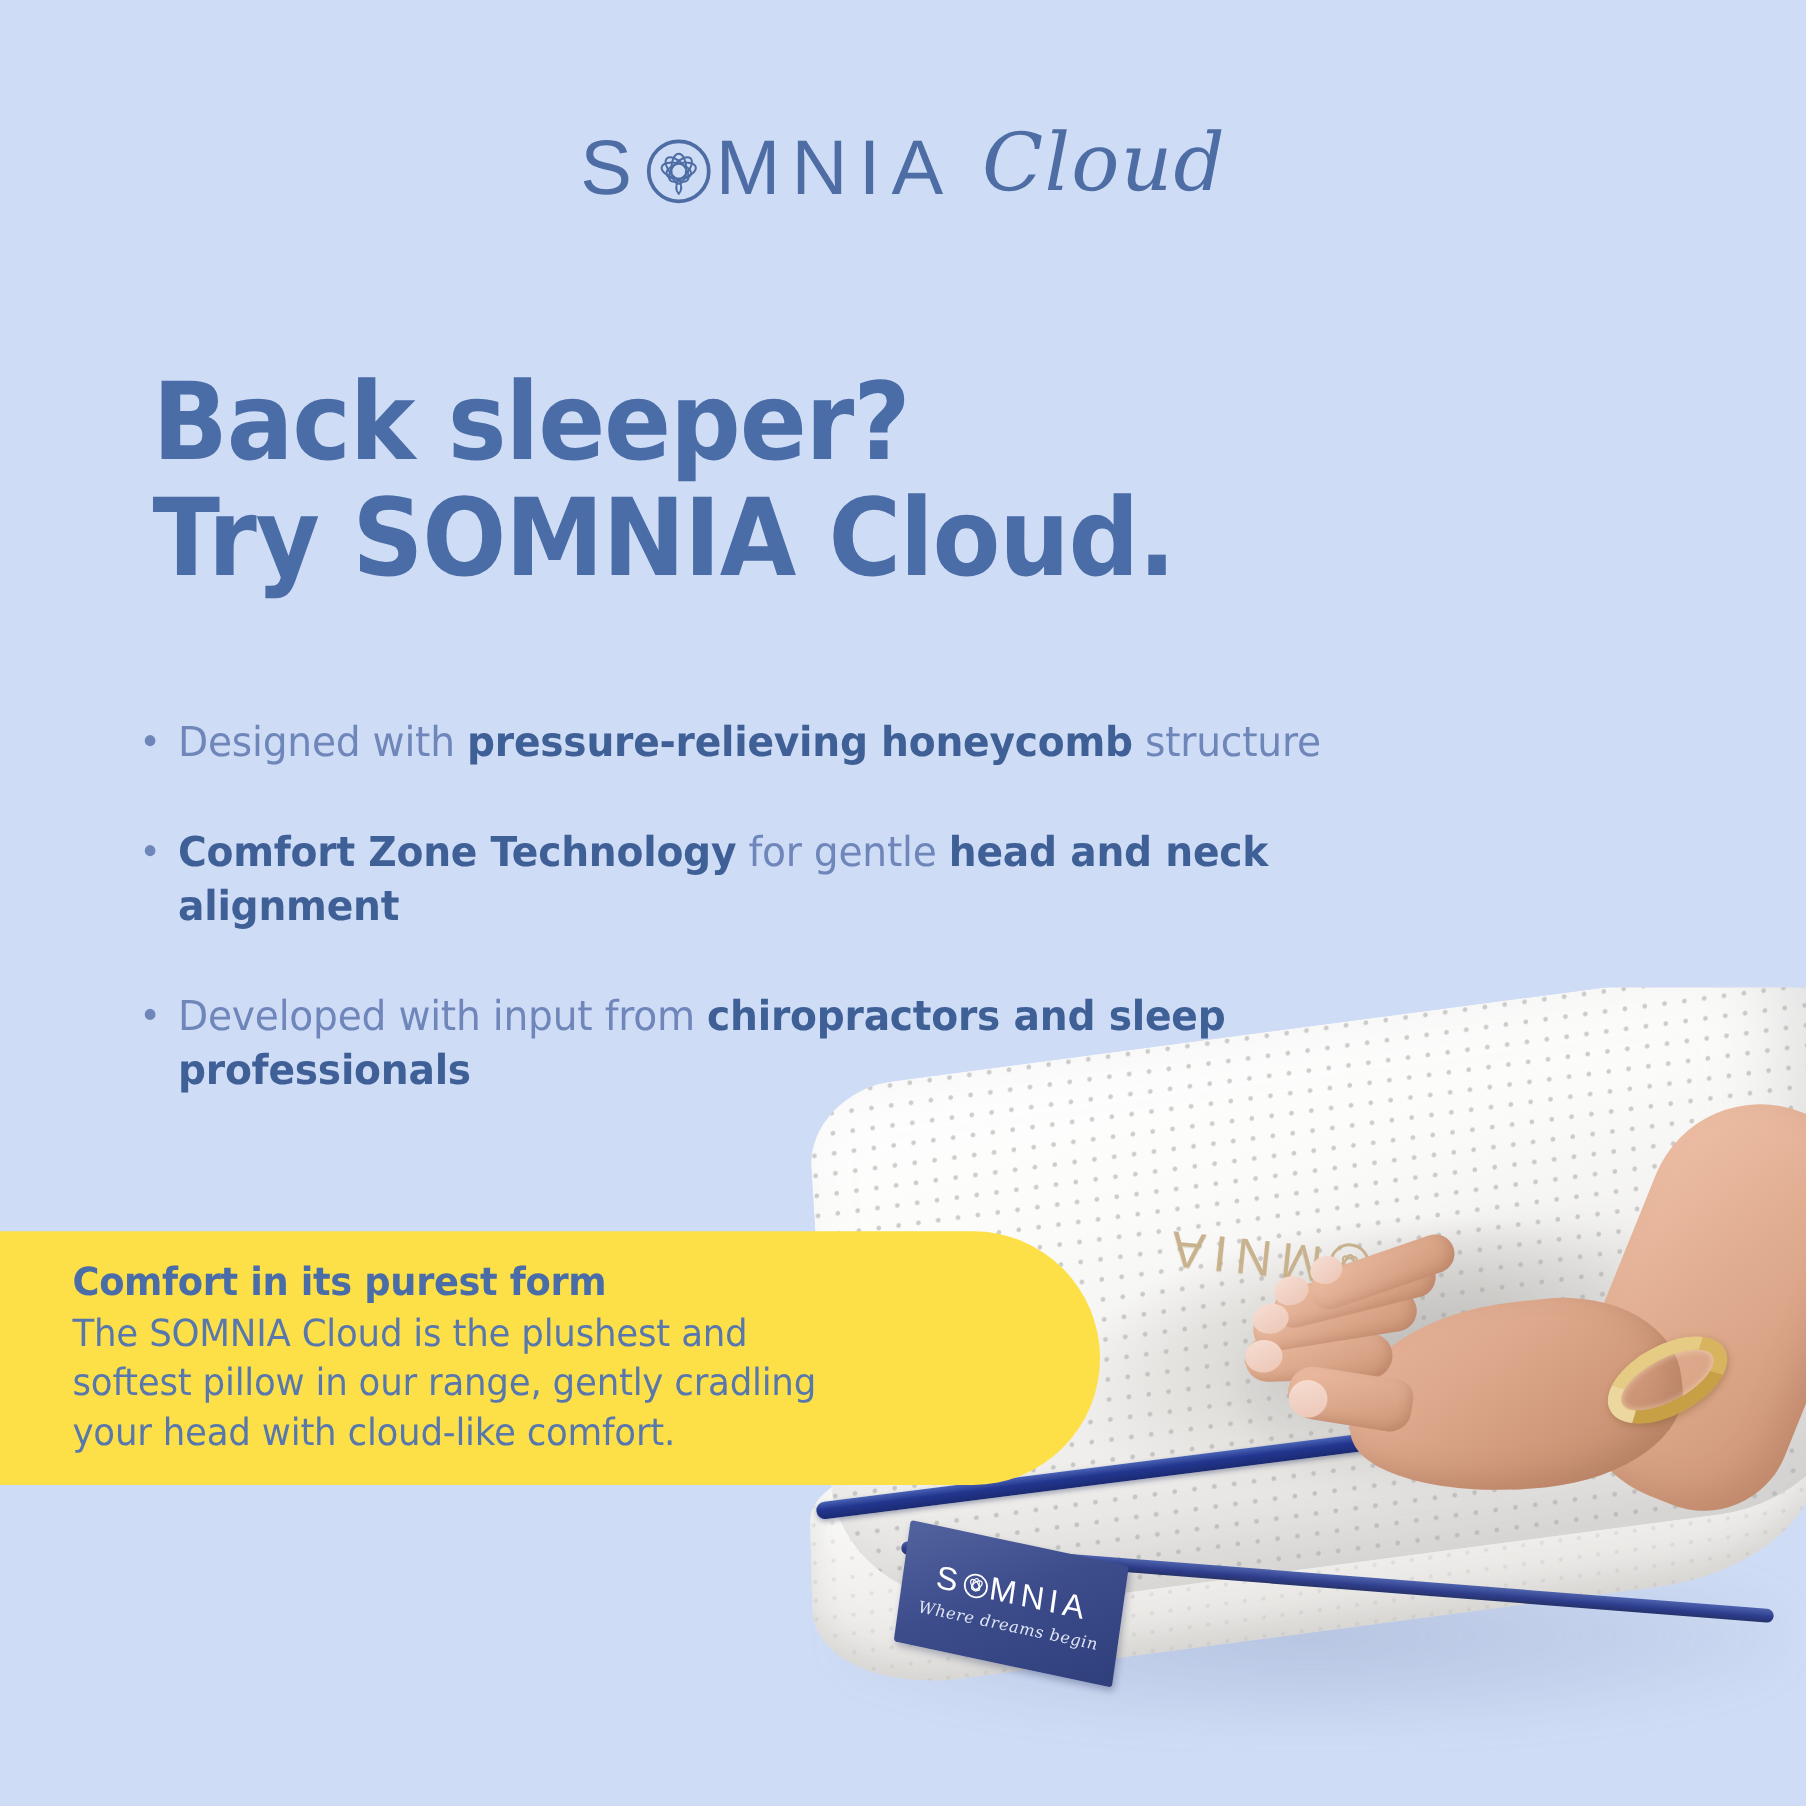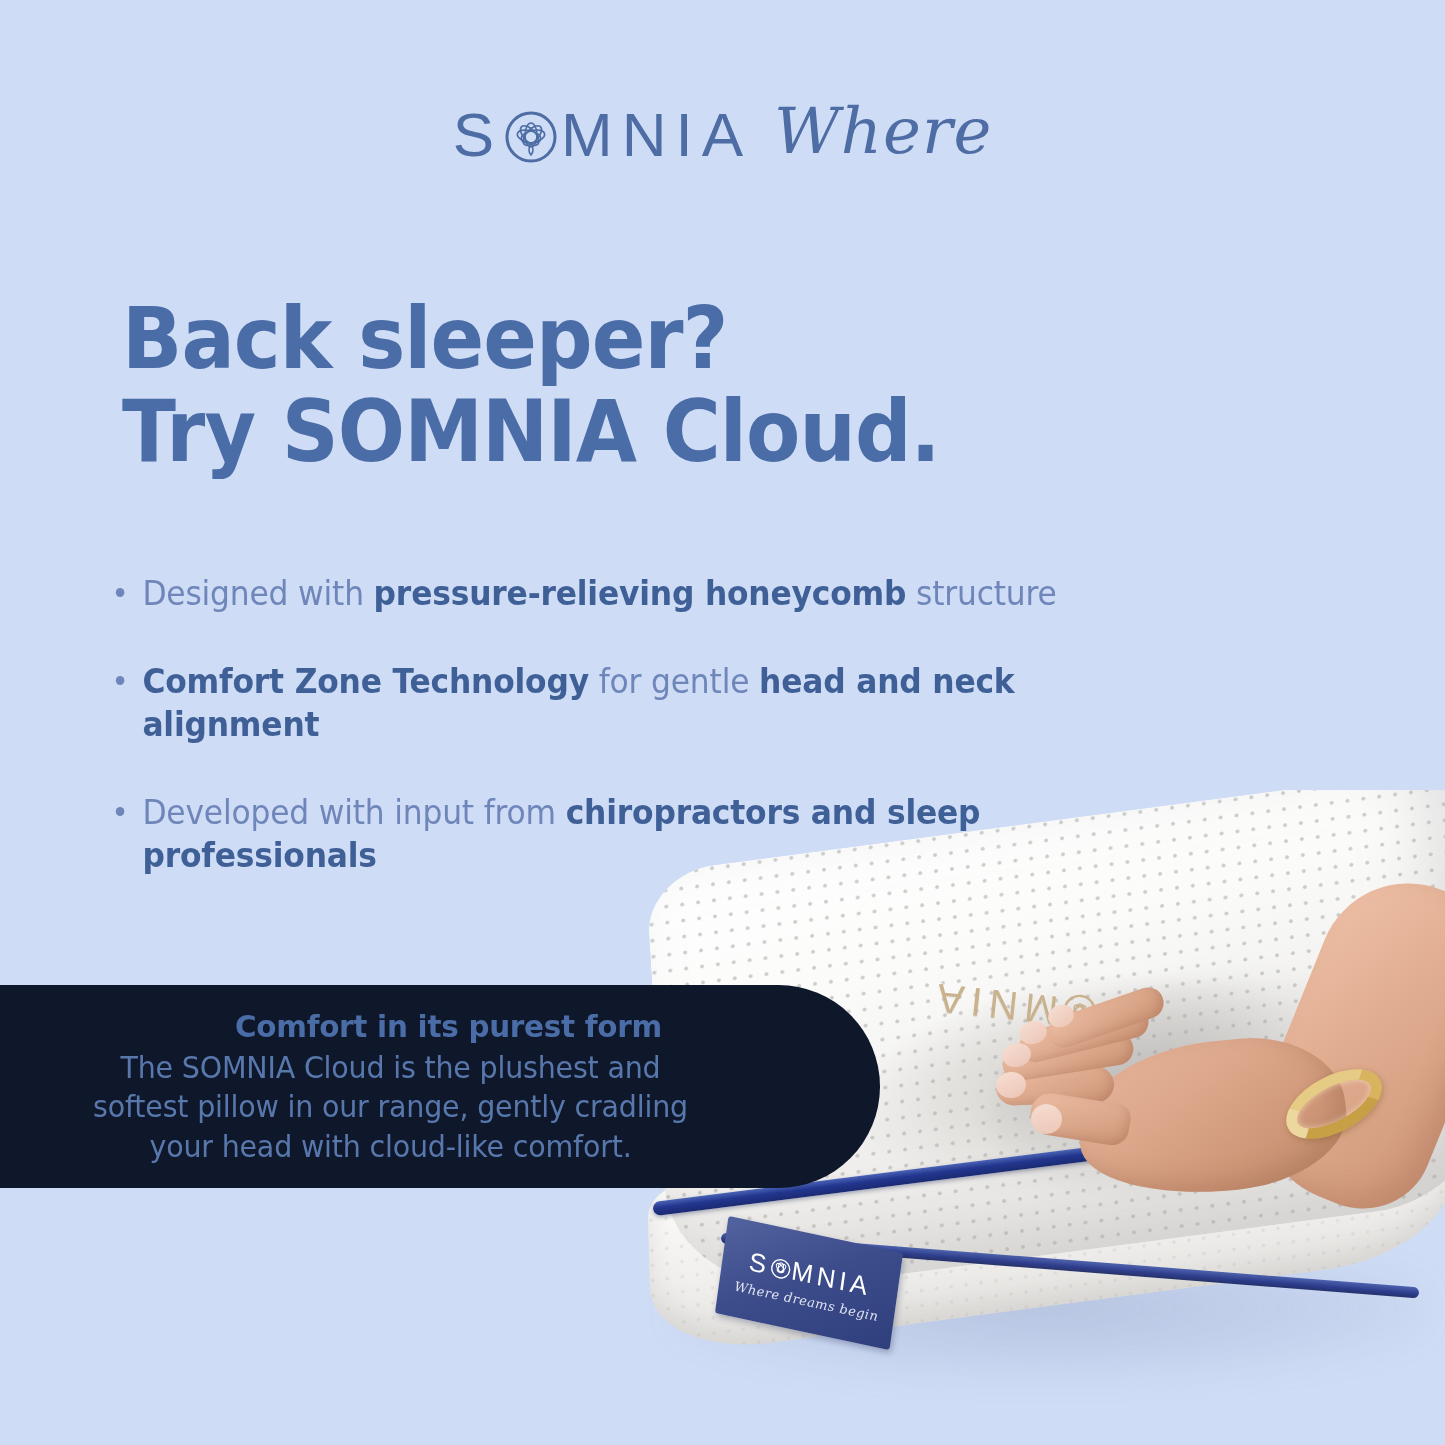--- a/index.html
+++ b/index.html
@@ -100,26 +100,25 @@
     border-radius:50%;
     background:#6f86ba;
   }
   .bullet b { color:#3f6097; font-weight:bold; }
 
   
   .callout {
     position:absolute;
     left:0; top:985px;
     width:880px; height:203px;
-    background:#0f172a;
+    background:#fde047;
     border-top-right-radius:102px;
     border-bottom-right-radius:102px;
     z-index:6;
     padding:22px 0 0 58px;
-    text-align:center;
   }
   .callout-title {
     font-family:"DejaVu Sans", sans-serif;
     font-weight:bold;
     font-size:31px;
     color:#4a6da7;
     letter-spacing:-0.3px;
     line-height:1.25;
     transform:scaleX(0.95);
     transform-origin:left top;
@@ -369,21 +368,21 @@
           <ellipse cx="28" cy="26" rx="6" ry="12" fill="none" stroke="#4d6da4" stroke-width="1.6"></ellipse>
           <ellipse cx="28" cy="26" rx="6" ry="12" fill="none" stroke="#4d6da4" stroke-width="1.6" transform="rotate(42 28 28)"></ellipse>
           <ellipse cx="28" cy="26" rx="6" ry="12" fill="none" stroke="#4d6da4" stroke-width="1.6" transform="rotate(-42 28 28)"></ellipse>
           <ellipse cx="28" cy="26" rx="6" ry="12" fill="none" stroke="#4d6da4" stroke-width="1.6" transform="rotate(76 28 28)"></ellipse>
           <ellipse cx="28" cy="26" rx="6" ry="12" fill="none" stroke="#4d6da4" stroke-width="1.6" transform="rotate(-76 28 28)"></ellipse>
           <path d="M28 34 q-4 8 0 12 q4 -4 0 -12" fill="none" stroke="#4d6da4" stroke-width="1.6"></path>
         </svg>
       </span>
         <span class="ltr">MNIA</span>
     </div>
-    <div class="logo-script">Where</div>
+    <div class="logo-script">Cloud</div>
   </div>
 
   <div class="headline">
     <span class="ln">Back sleeper?</span>
     <span class="ln">Try SOMNIA Cloud.</span>
   </div>
 
   <div class="bullets">
 
     <div class="bullet">

